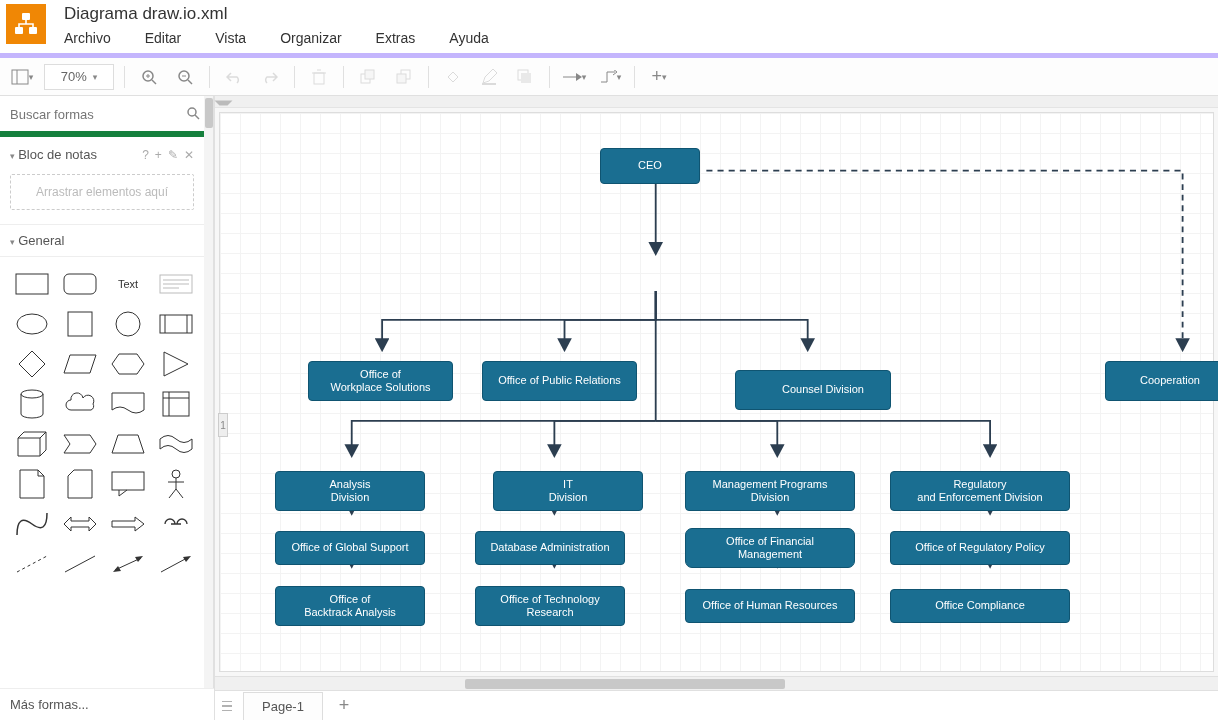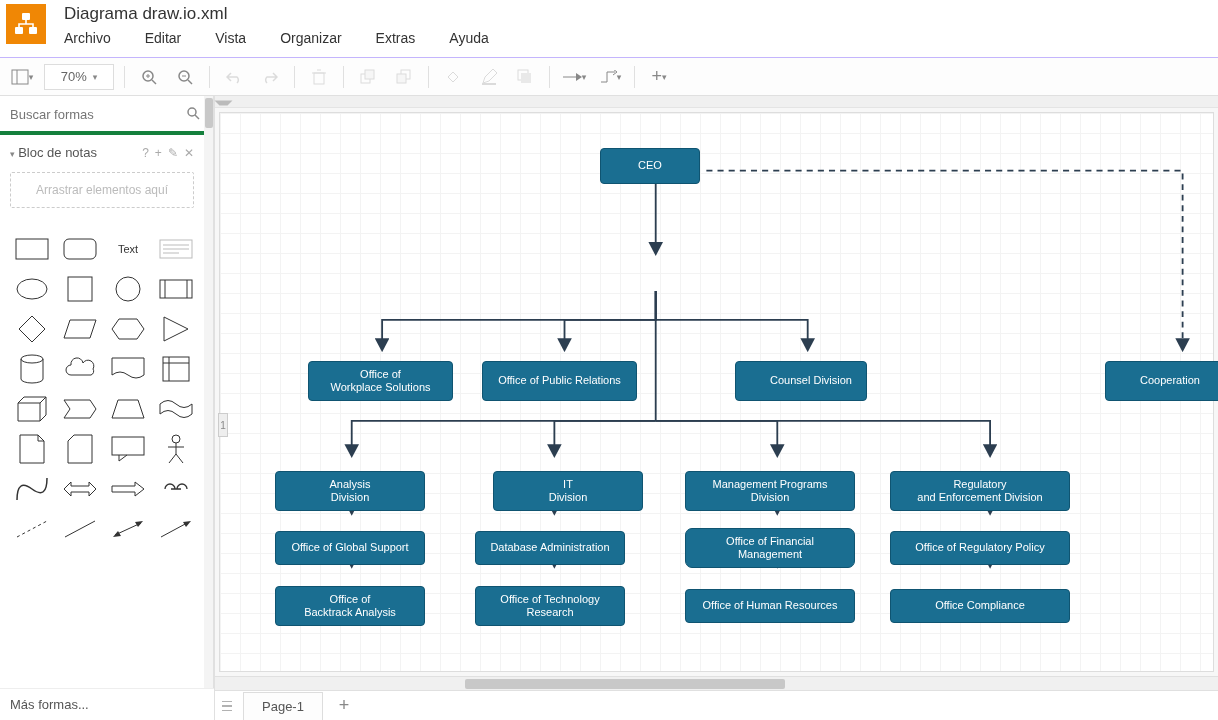--- a/index.html
+++ b/index.html
@@ -1,40 +1,40 @@
 <!DOCTYPE html>
 <html><head>
 <meta charset="utf-8">
 <style>
   * { box-sizing: border-box; margin: 0; padding: 0; }
   body { font-family: Arial, Helvetica, sans-serif; font-size: 13px; color: #333; background: #fff; width: 1218px; height: 720px; overflow: hidden; }
 
   
-  .header { display: flex; align-items: flex-start; padding: 4px 6px 0 6px; height: 58px; border-bottom: 1px solid #c4b5fd; }
+  .header { display: flex; align-items: flex-start; padding: 4px 6px 0 6px; height: 58px; border-bottom: 5px solid #c4b5fd; }
   .logo { width: 40px; height: 40px; background: #f08705; display: flex; align-items: center; justify-content: center; margin-right: 18px; }
   .title-area { flex: 1; }
   .doc-title { font-size: 17px; color: #333; margin-bottom: 6px; }
   .menu-bar { display: flex; gap: 34px; }
   .menu-item { color: #333; cursor: pointer; font-size: 14px; }
 
   
   .toolbar { height: 38px; border-bottom: 1px solid #e0e0e0; display: flex; align-items: center; padding: 0 8px; gap: 8px; background: #fdfdfd; }
   .tbtn { width: 28px; height: 28px; display: flex; align-items: center; justify-content: center; color: #888; cursor: pointer; border-radius: 2px; }
   .tbtn.dim { opacity: 0.4; }
   .zoom-box { width: 70px; height: 26px; display: flex; align-items: center; justify-content: center; color: #666; border: 1px solid #ddd; background: #fff; font-size: 13px; gap:6px; }
   .tsep { width: 1px; height: 22px; background: #e0e0e0; margin: 0 2px; }
 
   
   .main { display: flex; height: calc(720px - 58px - 38px); }
   .sidebar { width: 215px; border-right: 1px solid #e0e0e0; display: flex; flex-direction: column; background: #fff; }
   .sb-scroll { width: 10px; background: #f4f4f4; border-right: 1px solid #e0e0e0; position: relative; }
   .sb-scroll::before { content:""; position:absolute; top:2px; left:1px; width:8px; height:30px; background:#c8c8c8; border-radius:2px; }
   .sidebar-inner { flex:1; overflow:hidden; }
 
-  .search-row { padding: 10px 10px 8px 10px; display:flex; border-bottom:4px solid #15803d;}
+  .search-row { padding: 10px 10px 8px 10px; display:flex; border-bottom:6px solid #15803d;}
   .search-input { flex:1; border:none; outline:none; font-size:13px; color:#666; }
   .section-hdr { display:flex; align-items:center; justify-content:space-between; padding: 10px 10px 6px 10px; color:#555; font-size:13px; }
   .section-hdr .tools { color:#aaa; display:flex; gap:6px; font-size:12px; }
   .scratch-drop { margin: 6px 10px 14px 10px; border:1px dashed #ccc; color:#bbb; font-size:12px; text-align:center; padding:10px 4px; border-radius:2px;}
   .section-title { padding: 8px 10px; color:#555; border-top:1px solid #eee; border-bottom:1px solid #eee; font-size:13px; }
 
   .shape-grid { padding: 10px 6px 6px 10px; display:grid; grid-template-columns: repeat(4, 44px); grid-auto-rows: 34px; gap: 6px 4px; }
   .shape-cell { display:flex; align-items:center; justify-content:center; cursor:pointer; }
   .shape-cell svg { display:block; }
   .more-shapes { padding: 8px 10px; border-top:1px solid #eee; color:#555; font-size:13px; cursor:pointer; }
@@ -244,20 +244,21 @@
           <span><span class="caret">▾</span> <span>Bloc de notas</span></span>
           <span class="tools">
             <span>?</span>
             <span>+</span>
             <span>✎</span>
             <span>✕</span>
           </span>
         </div>
         <div class="scratch-drop">Arrastrar elementos aquí</div>
 
+        <div class="section-title"><span class="caret">▾</span> <span>General</span></div>
 
         <div class="shape-grid">
           <div class="shape-cell">
               <svg width="34" height="22">
                 <rect x="1" y="1" width="32" height="20" fill="none" stroke="#333"></rect>
               </svg>
             </div>
           <div class="shape-cell">
               <svg width="34" height="22">
                 <rect x="1" y="1" width="32" height="20" rx="5" fill="none" stroke="#333"></rect>
@@ -480,21 +481,21 @@
 
           <path class="edge" d="M760 395 V415" marker-end="url(#ah)"></path>
           <path class="edge" d="M760 450 V470" marker-end="url(#ah)"></path>
         </svg>
 
         <div class="node" style="left:380px; top:35px;  width:100px; height:36px;">CEO</div>
 
         <div class="node" style="left:88px;  top:248px; width:145px; height:40px;">Office of
 Workplace Solutions</div>
         <div class="node" style="left:262px; top:248px; width:155px; height:40px;">Office of Public Relations</div>
-        <div class="node" style="left:515px; top:248px; width:132px; height:40px;padding-left:24px;">Counsel Division</div>
+        <div class="node" style="left:515px; top:257px; width:156px; height:40px;padding-left:24px;">Counsel Division</div>
         <div class="node" style="left:885px; top:248px; width:130px; height:40px;">Cooperation</div>
 
         <div class="node" style="left:55px;  top:358px; width:150px; height:40px;">Analysis
 Division</div>
         <div class="node" style="left:273px; top:358px; width:150px; height:40px;">IT
 Division</div>
         <div class="node" style="left:465px; top:358px; width:170px; height:40px;">Management Programs
 Division</div>
         <div class="node" style="left:670px; top:358px; width:180px; height:40px;">Regulatory
 and Enforcement Division</div>

